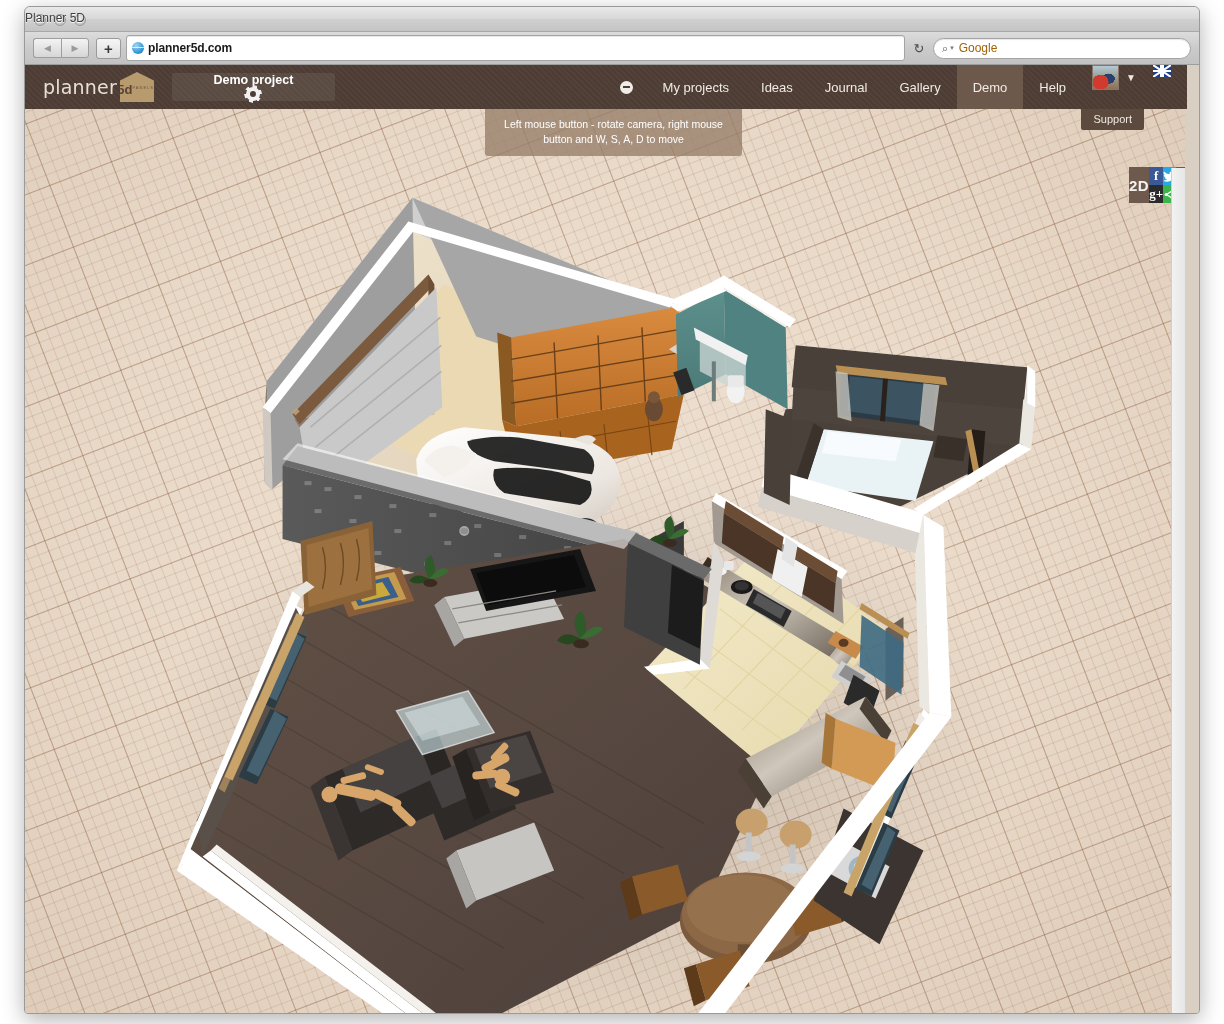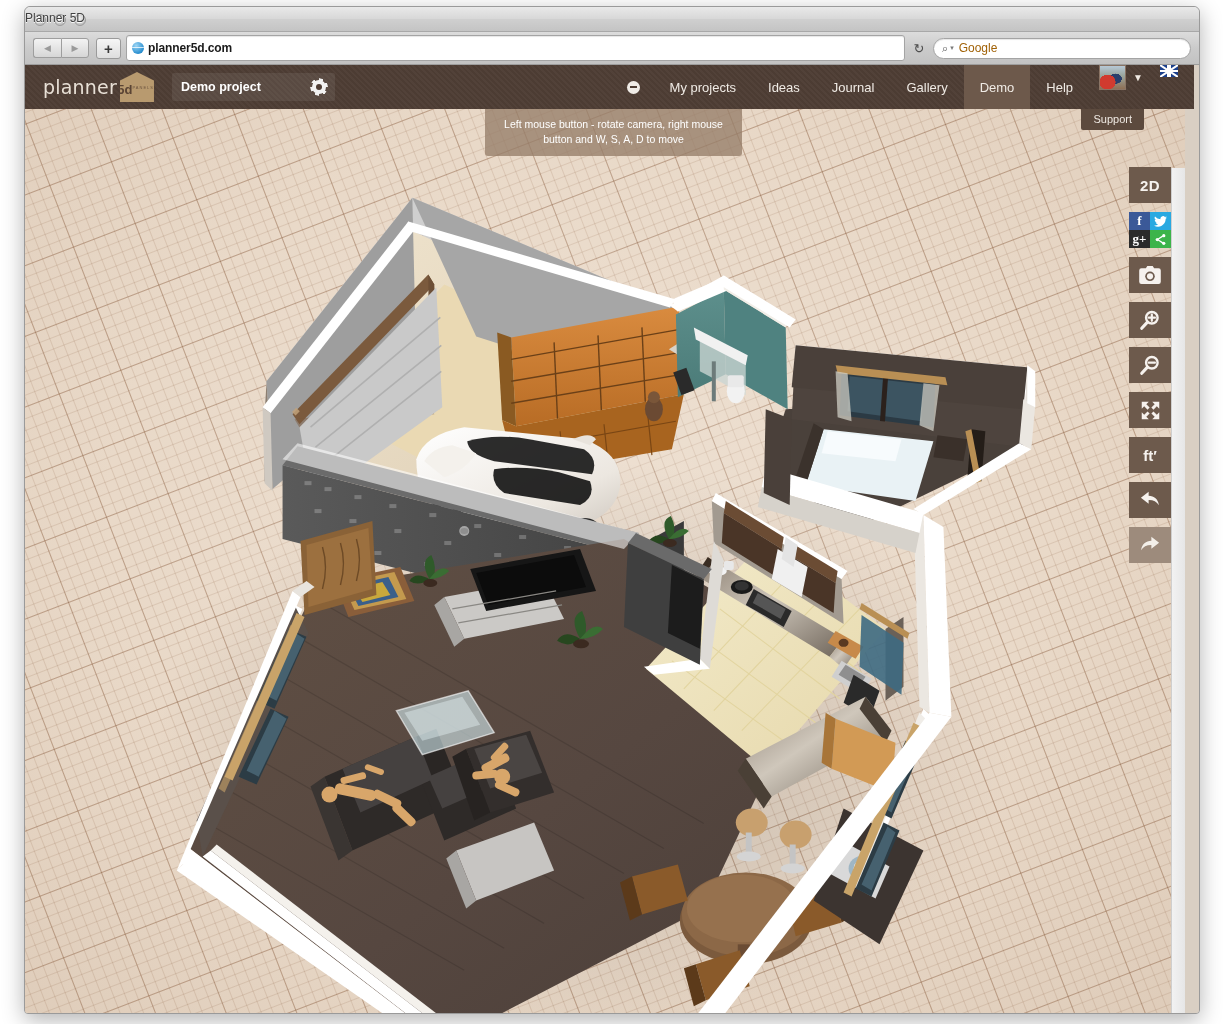--- a/index.html
+++ b/index.html
@@ -107,21 +107,21 @@
   
   #app {
     position: relative;
     height: 949px;
     background: #d9cfc3;
     overflow: hidden;
   }
 
   
   #app-header {
-    position: absolute; left: 0; top: 0; right: 5px;
+    position: absolute; left: 0; top: 0; right: 12px;
     height: 44px;
     background: #4e3d34;
     background-image:
       repeating-linear-gradient(45deg, rgba(255,255,255,0.022) 0 2px, rgba(0,0,0,0.022) 2px 4px);
     display: flex; align-items: center;
     z-index: 20;
   }
   #logo { display: flex; align-items: center; margin-left: 18px; }
   #logo-word {
     font-size: 19px; color: #e8e0d6; letter-spacing: 0.2px;
@@ -140,20 +140,21 @@
   }
   #logo-badge-sub { font-size: 4px; color: #6d543f; letter-spacing: 1px; margin-top: 1px; }
 
   #project-box {
     margin-left: 18px;
     width: 163px; height: 28px;
     background: rgba(255,255,255,0.075);
     border-radius: 2px;
     display: flex; align-items: center; justify-content: space-between;
     padding: 0 9px;
+    flex-direction: column;
   }
   #project-name { font-size: 12.5px; color: #ffffff; font-weight: bold; }
   #gear-icon {
     width: 14px; height: 14px; position: relative;
     background: #f2f2f2;
     border-radius: 50%;
   }
   #gear-icon::before {
     content: ""; position: absolute; left: 4px; top: 4px;
     width: 6px; height: 6px; border-radius: 50%; background: #4e3d34;
@@ -273,21 +274,21 @@
   #scene {
     position: absolute; left: 0; top: 0; width: 100%; height: 100%;
     pointer-events: none;
   }
   #scene svg { display: block; width: 100%; height: 100%; }
 
   
   #right-toolbar {
     position: absolute; right: 14px; top: 58px;
     width: 42px;
-    display: flex; flex-direction: column; align-items: stretch;
+    display: flex; flex-direction: row; align-items: stretch;
     z-index: 21;
   }
   .tool-btn {
     width: 42px; height: 36px;
     background: #6d5a4c;
     color: #f6f2ee;
     display: flex; align-items: center; justify-content: center;
     margin-bottom: 9px;
     position: relative;
   }

